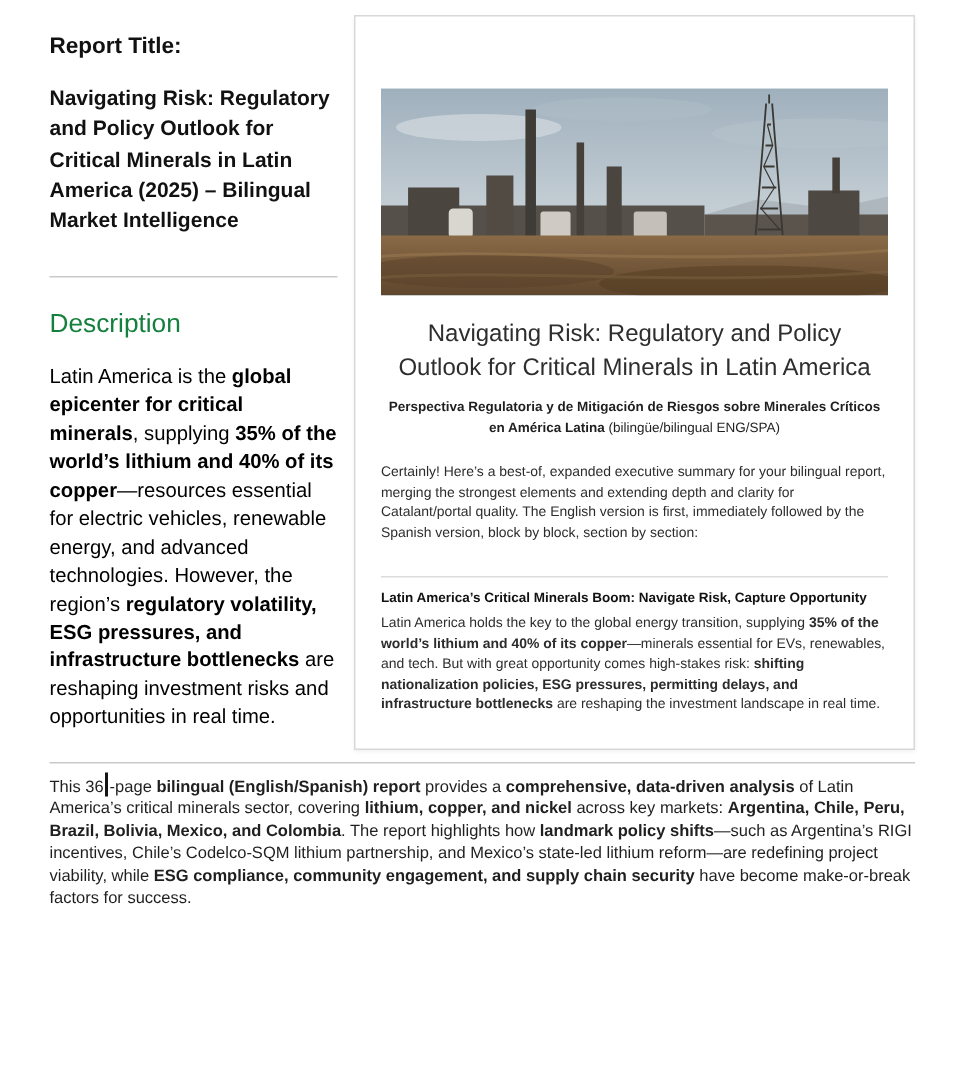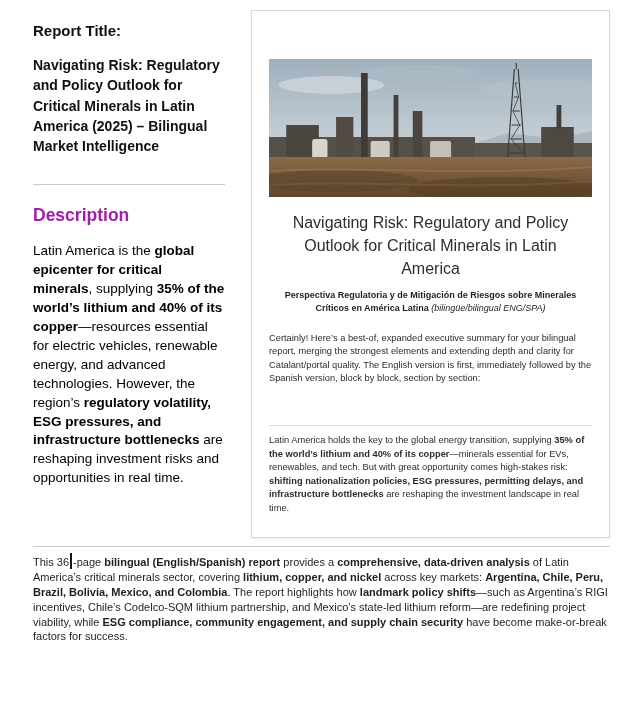--- a/index.html
+++ b/index.html
@@ -1,46 +1,46 @@
 <!DOCTYPE html>
 <html><head>
 <meta charset="utf-8">
 <style>
   html,body{margin:0;padding:0;background:#ffffff;}
   body{font-family:"Liberation Sans","DejaVu Sans",sans-serif;color:#1c1c1c;-webkit-font-smoothing:antialiased;}
   .page{width:642px;height:722px;box-sizing:border-box;padding:10px 32px 0 33px;overflow:hidden;background:#fff;}
-  .top{display:flex;gap:26px;align-items:flex-start;}
+  .top{display:flex;gap:11px;align-items:flex-start;}
 
   
   .left-col{flex:0 0 192px;width:192px;padding-top:12px;box-sizing:border-box;}
   .report-label{font-size:15px;font-weight:700;margin:0 0 16px;color:#111;}
   .report-title{font-size:14px;font-weight:700;line-height:1.45;margin:0 0 28px;color:#111;}
   .left-divider{border:none;border-top:1px solid #c9c9c9;margin:0 0 20px;}
-  .description-label{font-size:17.5px;font-weight:700;margin:0 0 16px;color:#a21caf;}
+  .description-label{font-size:17.5px;font-weight:400;margin:0 0 16px;color:#15803d;}
   .desc{font-size:13.5px;line-height:1.4;margin:0;color:#000000;}
 
   
   .card{flex:1;box-sizing:border-box;border:1px solid #d8d8d8;background:#fff;
         padding:48px 17px 22px;box-shadow:0 1px 3px rgba(0,0,0,0.06);}
   .photo{height:138px;overflow:hidden;background:#b9c4cc;}
   .photo svg{display:block;width:100%;height:100%;}
   .card-title{font-size:16px;font-weight:400;text-align:center;line-height:1.45;margin:14px 6px 8px;color:#2e2e2e;}
   .card-subtitle{font-size:9px;text-align:center;line-height:1.5;margin:0 2px 16px;color:#1f1f1f;}
   .exec{font-size:10.5px;font-weight:700;text-align:center;margin:0 0 8px;color:#111;}
   .card-body{font-size:9.3px;line-height:1.45;color:#2c2c2c;margin:0;}
-  .intro{margin-bottom:40px;}
+  .intro{margin-bottom:22px;}
   .card-divider{border:none;border-top:1px solid #dcdcdc;margin:0 0 8px;}
   .boom{font-size:9px;font-weight:700;margin:0 0 6px;color:#111;}
 
   
   .full-divider{border:none;border-top:1px solid #c9c9c9;margin:8px 0 6px;}
   .footer-para{font-size:11px;line-height:1.35;margin:0;color:#1f1f1f;}
 
   .b{font-weight:700;}
-  .i{font-style:italic;}
+  .i{}
   .caret{display:inline-block;width:2px;height:16px;background:#151515;vertical-align:-3px;margin:0 1px;}
 </style>
 </head>
 <body>
 
 <div class="page">
 
   <div class="top">
 
     <aside class="left-col">
@@ -93,20 +93,21 @@
           <ellipse cx="70" cy="122" rx="85" ry="11" fill="#57402a" opacity="0.5"></ellipse>
           <ellipse cx="245" cy="130" rx="100" ry="12" fill="#50391f" opacity="0.45"></ellipse>
           <path d="M0 112 C 80 106, 200 118, 337 108" stroke="#9a7a52" stroke-width="2" fill="none" opacity="0.55"></path>
           <path d="M0 126 C 90 120, 210 132, 337 122" stroke="#7c6141" stroke-width="2" fill="none" opacity="0.5"></path>
         </svg>
       </div>
       <h3 class="card-title">Navigating Risk: Regulatory and Policy Outlook for Critical Minerals in Latin America</h3>
       <p class="card-subtitle"><span class="b">Perspectiva Regulatoria y de Mitigación de Riesgos sobre Minerales Críticos en América Latina </span><span class="i">(bilingüe/bilingual ENG/SPA)</span></p>
       <p class="card-body intro">Certainly! Here’s a best-of, expanded executive summary for your bilingual report, merging the strongest elements and extending depth and clarity for Catalant/portal quality. The English version is first, immediately followed by the Spanish version, block by block, section by section:</p>
       <hr class="card-divider">
+      <h5 class="boom">Latin America’s Critical Minerals Boom: Navigate Risk, Capture Opportunity</h5>
       <p class="card-body"><span>Latin America holds the key to the global energy transition, supplying </span><span class="b">35% of the world’s lithium and 40% of its copper</span><span>—minerals essential for EVs, renewables, and tech. But with great opportunity comes high-stakes risk: </span><span class="b">shifting nationalization policies, ESG pressures, permitting delays, and infrastructure bottlenecks</span><span> are reshaping the investment landscape in real time.</span></p>
     </section>
 
   </div>
 
   <hr class="full-divider">
 
   <p class="footer-para"><span>This 36</span><span class="caret"></span><span>-page </span><span class="b">bilingual (English/Spanish) report</span><span> provides a </span><span class="b">comprehensive, data-driven analysis</span><span> of Latin America’s critical minerals sector, covering </span><span class="b">lithium, copper, and nickel</span><span> across key markets: </span><span class="b">Argentina, Chile, Peru, Brazil, Bolivia, Mexico, and Colombia</span><span>. The report highlights how </span><span class="b">landmark policy shifts</span><span>—such as Argentina’s RIGI incentives, Chile’s Codelco-SQM lithium partnership, and Mexico’s state-led lithium reform—are redefining project viability, while </span><span class="b">ESG compliance, community engagement, and supply chain security</span><span> have become make-or-break factors for success.</span></p>
 
 </div>

